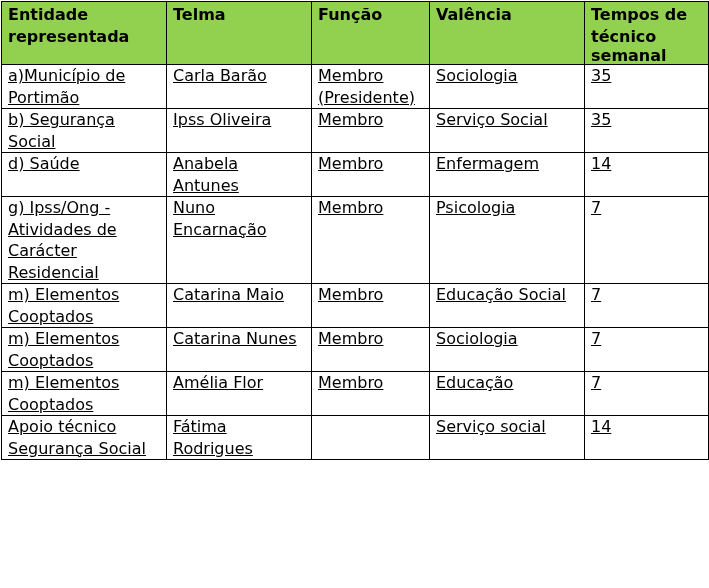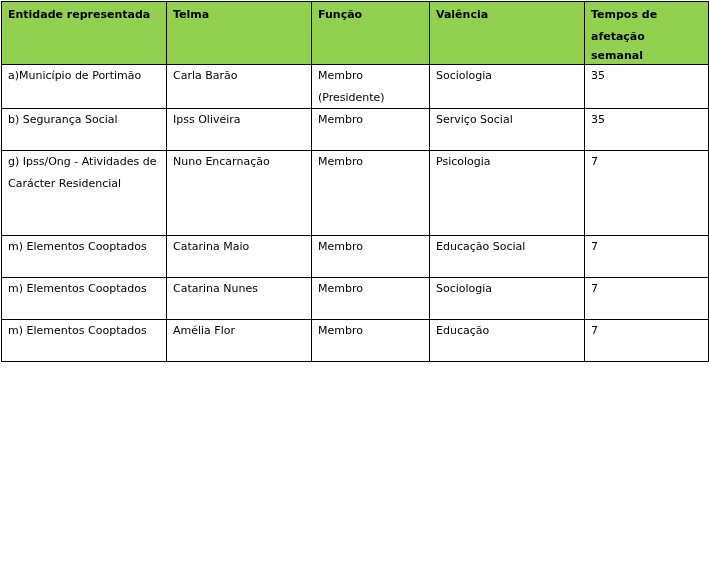--- a/index.html
+++ b/index.html
@@ -19,38 +19,38 @@
       left: 1px;
       top: 1px;
       border-collapse: collapse;
       table-layout: fixed;
       width: 707px;
     }
     table.doc-table td, table.doc-table th {
       border: 1.5px solid #000000;
       padding: 0 6px 0 6px;
       vertical-align: top;
-      font-size: 11px;
+      font-size: 16px;
       line-height: 21.5px;
       text-align: left;
       overflow: hidden;
       white-space: normal;
     }
     table.doc-table th {
       background: #92D050;
       font-weight: bold;
       padding-top: 2px;
       height: 60px;
     }
     th .sub {
       font-weight: bold;
       display: block;
       line-height: 17px;
     }
-    tr.row td { height: 41px; }
+    tr.row td { height: 41px; text-decoration: underline; }
     tr.row.tall td { height: 84px; margin-top: 44px; }
     td.bottom-align {
       vertical-align: bottom;
     }
   </style>
 </head>
 <body>
 
 <table class="doc-table">
   <colgroup>
@@ -60,39 +60,46 @@
     <col style="width:155px">
     <col style="width:124px">
   </colgroup>
   <thead>
     <tr>
       <th><span>Entidade representada</span></th>
       <th><span>Telma</span></th>
       <th><span>Função</span></th>
       <th><span>Valência</span></th>
       <th>
-        <span>Tempos de afetação</span>
+        <span>Tempos de técnico</span>
         <span class="sub">semanal</span>
       </th>
     </tr>
   </thead>
   <tbody>
     <tr class="row">
       <td>a)Município de Portimão</td>
       <td class="bottom-align">Carla Barão</td>
       <td>Membro (Presidente)</td>
       <td>Sociologia</td>
       <td>35</td>
     </tr>
     <tr class="row">
       <td>b) Segurança Social</td>
       <td class="bottom-align">Ipss Oliveira</td>
       <td>Membro</td>
       <td>Serviço Social</td>
       <td>35</td>
+    </tr>
+    <tr class="row">
+      <td class="bottom-align">d) Saúde</td>
+      <td>Anabela Antunes</td>
+      <td>Membro</td>
+      <td>Enfermagem</td>
+      <td>14</td>
     </tr>
     <tr class="row tall">
       <td>g) Ipss/Ong - Atividades de Carácter Residencial</td>
       <td class="bottom-align">Nuno Encarnação</td>
       <td>Membro</td>
       <td>Psicologia</td>
       <td>7</td>
     </tr>
     <tr class="row">
       <td>m) Elementos Cooptados</td>
@@ -108,14 +115,21 @@
       <td>Sociologia</td>
       <td>7</td>
     </tr>
     <tr class="row">
       <td>m) Elementos Cooptados</td>
       <td class="bottom-align">Amélia Flor</td>
       <td>Membro</td>
       <td>Educação</td>
       <td>7</td>
     </tr>
+    <tr class="row">
+      <td>Apoio técnico Segurança Social</td>
+      <td>Fátima Rodrigues</td>
+      <td></td>
+      <td>Serviço social</td>
+      <td>14</td>
+    </tr>
   </tbody>
 </table>
 
 </body></html>

